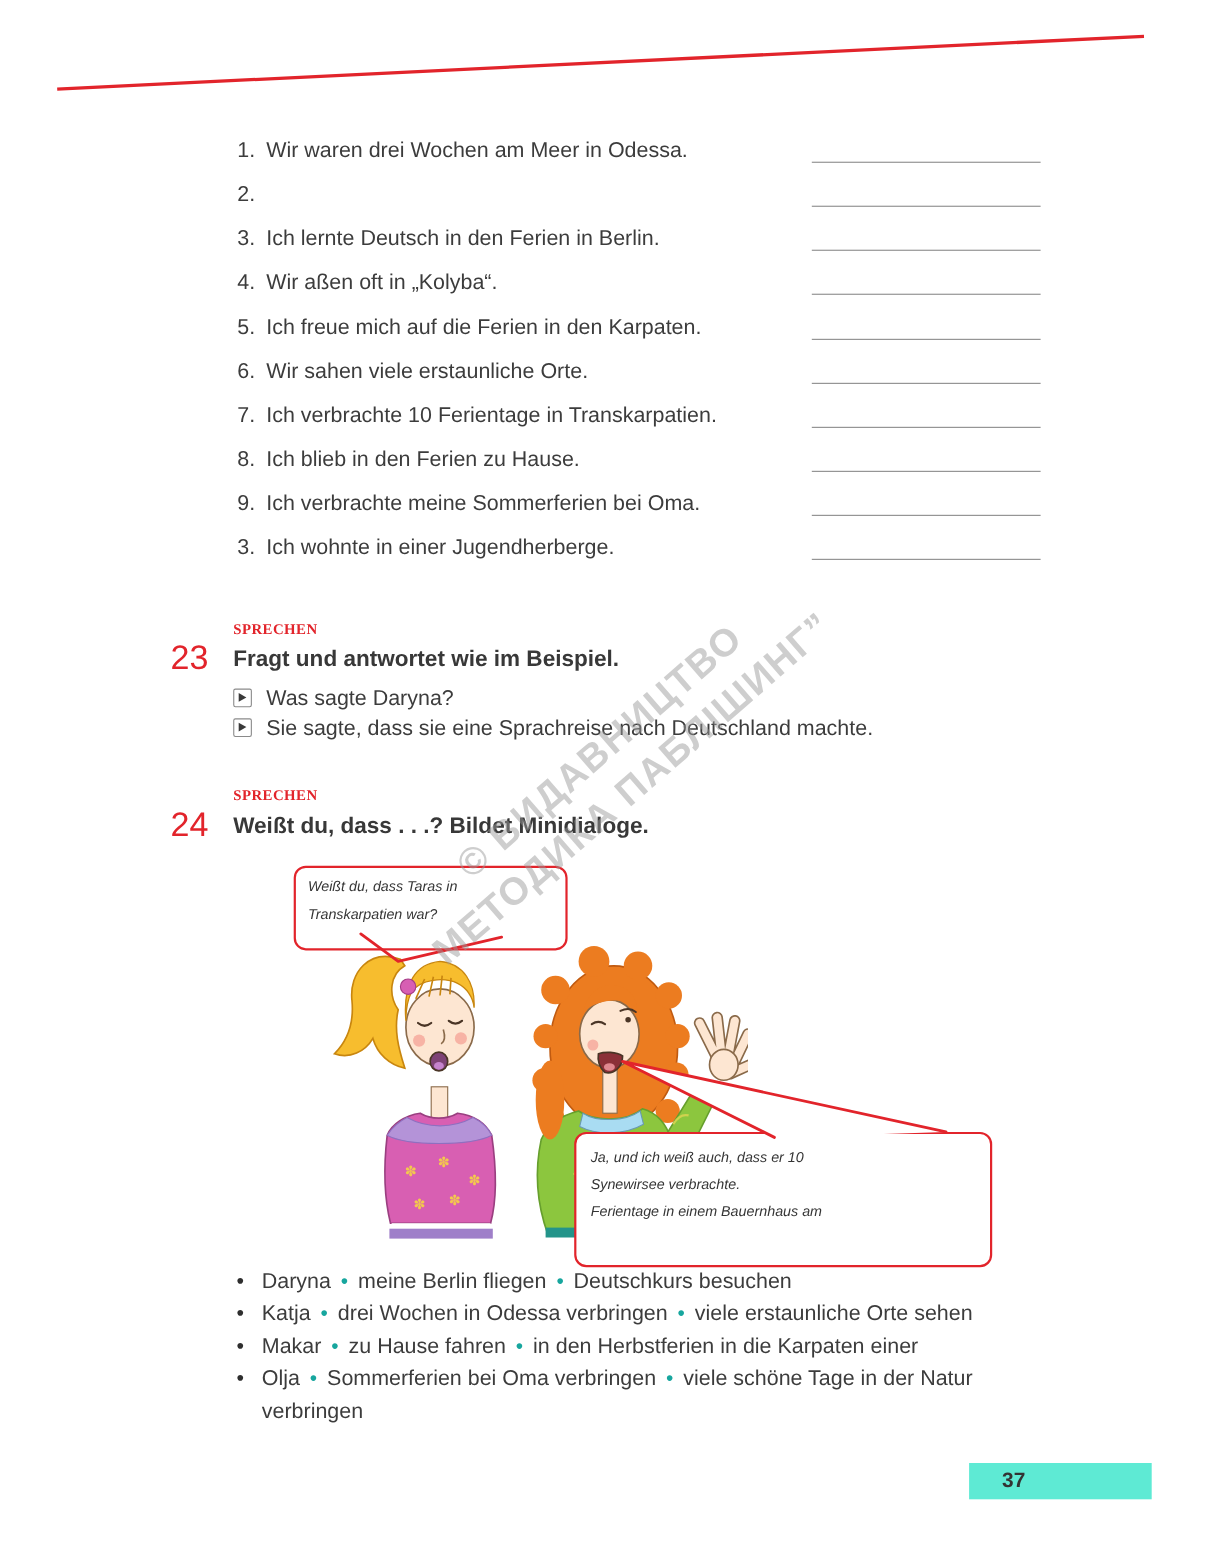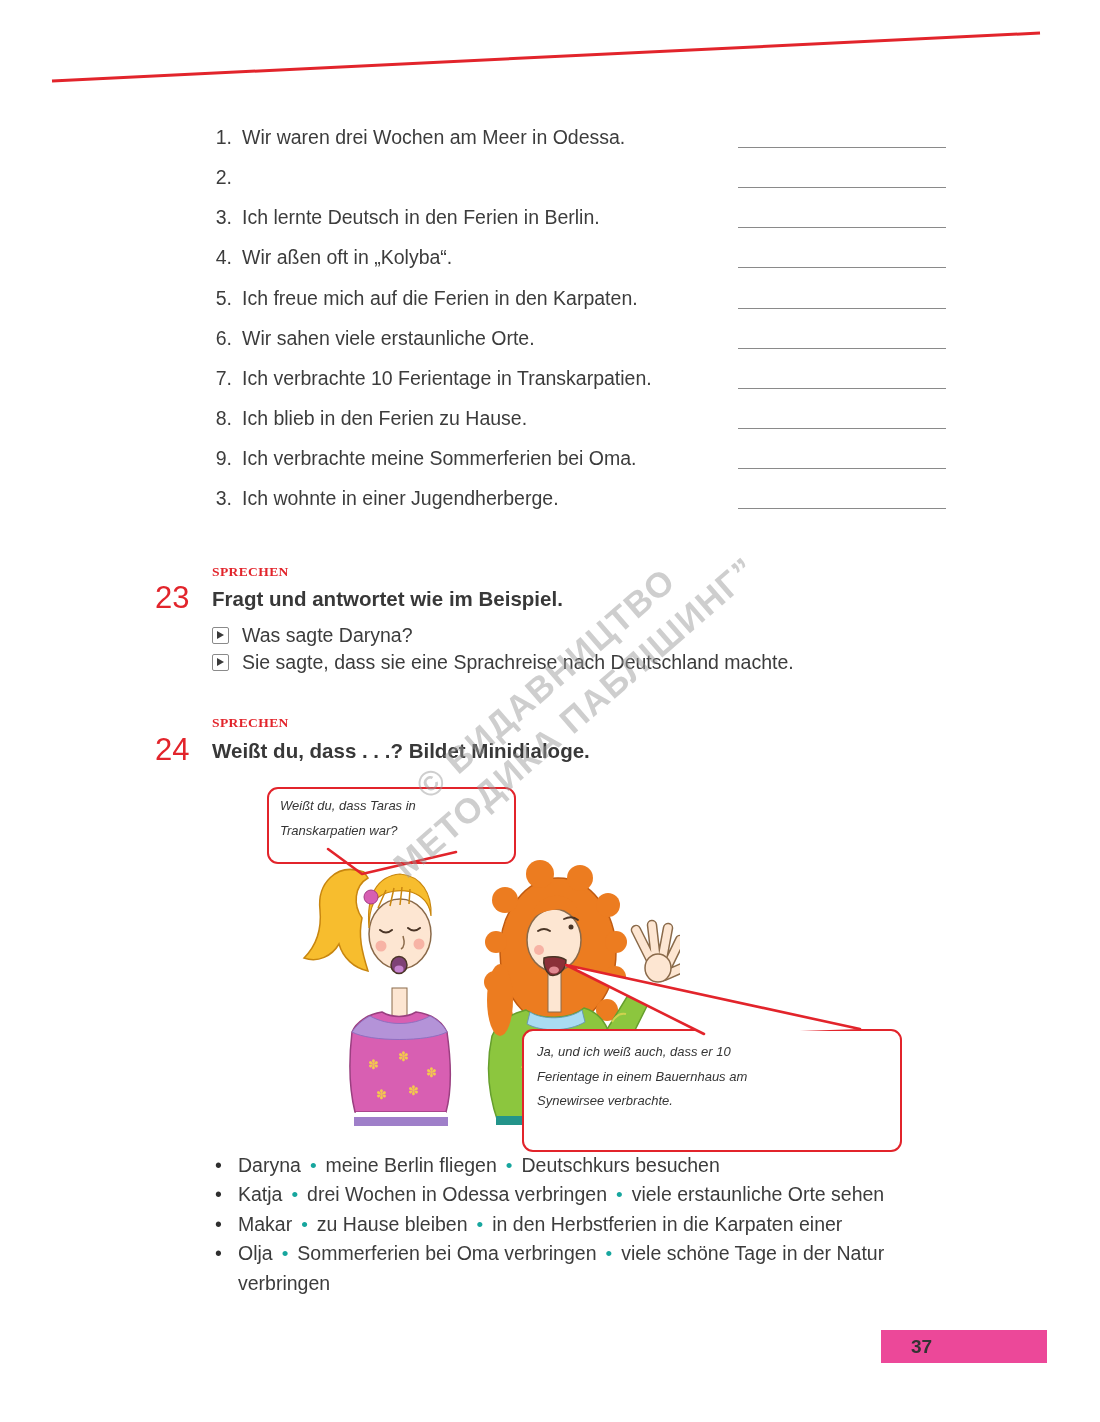--- a/index.html
+++ b/index.html
@@ -33,21 +33,21 @@
   #practice ul{list-style:none;margin:13px 0 0 0;padding:0;}
   #practice li{position:relative;padding-left:26px;font-size:19.5px;line-height:28.4px;color:#3c3c3c;}
   #practice li::before{content:"\2022";position:absolute;left:3px;color:#2e2e2e;}
   .sep{color:#17a69e;margin:0 9px;font-size:19px;}
   
   #watermark{position:absolute;left:260px;top:520px;width:600px;height:360px;z-index:9;pointer-events:none;
      display:flex;flex-direction:column;align-items:center;justify-content:center;
      transform:rotate(-41deg);transform-origin:50% 50%;
      color:#9a9a9a;opacity:.48;font-weight:bold;font-size:35px;line-height:45px;letter-spacing:1.5px;white-space:nowrap;text-align:center;}
   
-  #badge{position:absolute;left:881px;top:1330px;width:166px;height:33px;background:#ec4899;}
+  #badge{position:absolute;left:881px;top:1330px;width:166px;height:33px;background:#5eead4;}
   #badge span{position:absolute;left:30px;top:0;line-height:33px;font-size:19px;font-weight:bold;color:#333;}
   svg{display:block;}
   .layer{position:absolute;pointer-events:none;}
 </style>
 </head>
 <body>
 
 <div id="page">
 
   <svg class="layer" style="left:0;top:0;" width="1100" height="120" viewBox="0 0 1100 120">
@@ -186,34 +186,34 @@
       <ellipse cx="554" cy="970" rx="5" ry="3.5" fill="#e08890"></ellipse>
     </g>
   </svg>
 
   <div class="bubble" id="bubble1">
     <div class="bl">Weißt du, dass Taras in</div>
     <div class="bl">Transkarpatien war?</div>
   </div>
   <div class="bubble" id="bubble2">
     <div class="bl">Ja, und ich weiß auch, dass er 10</div>
+    <div class="bl">Synewirsee verbrachte.</div>
     <div class="bl">Ferientage in einem Bauernhaus am</div>
-    <div class="bl">Synewirsee verbrachte.</div>
   </div>
 
   <svg class="layer" style="left:260px;top:780px;z-index:7;" width="640" height="360" viewBox="260 780 640 360">
     <path d="M328,849 L362,874 L456,852" fill="none" stroke="#e2242b" stroke-width="2.6" stroke-linejoin="round" stroke-linecap="round"></path>
     <path d="M704,1034 L566,965 L860,1029" fill="#ffffff" stroke="#e2242b" stroke-width="2.6" stroke-linejoin="round" stroke-linecap="round"></path>
   </svg>
 
   <div id="practice">
     <ul>
       <li><span>Daryna</span><span class="sep">•</span><span>meine Berlin fliegen</span><span class="sep">•</span><span>Deutschkurs besuchen</span></li>
       <li><span>Katja</span><span class="sep">•</span><span>drei Wochen in Odessa verbringen</span><span class="sep">•</span><span>viele erstaunliche Orte sehen</span></li>
-      <li><span>Makar</span><span class="sep">•</span><span>zu Hause bleiben</span><span class="sep">•</span><span>in den Herbstferien in die Karpaten einer</span></li>
+      <li><span>Makar</span><span class="sep">•</span><span>zu Hause fahren</span><span class="sep">•</span><span>in den Herbstferien in die Karpaten einer</span></li>
       <li><span>Olja</span><span class="sep">•</span><span>Sommerferien bei Oma verbringen</span><span class="sep">•</span><span>viele schöne Tage in der Natur verbringen</span></li>
     </ul>
   </div>
 
   <div id="watermark">
     <div>© ВИДАВНИЦТВО</div>
     <div>МЕТОДИКА ПАБЛІШИНГ”</div>
   </div>
 
   <div id="badge">

